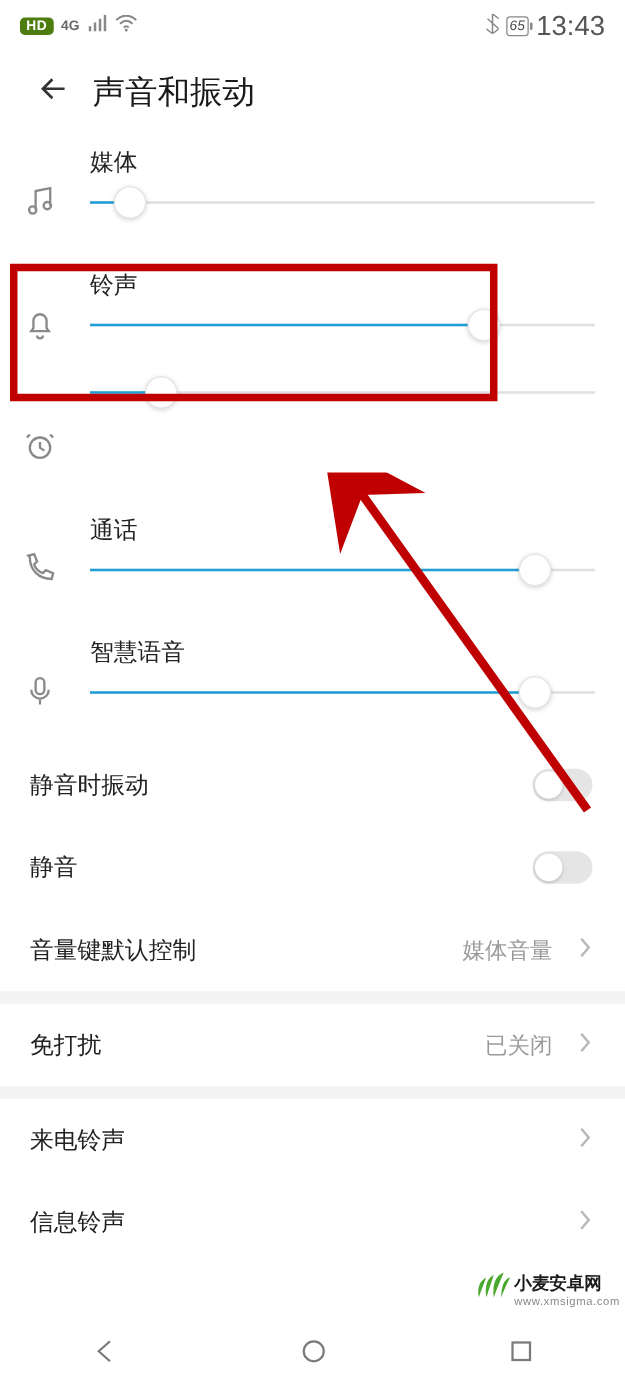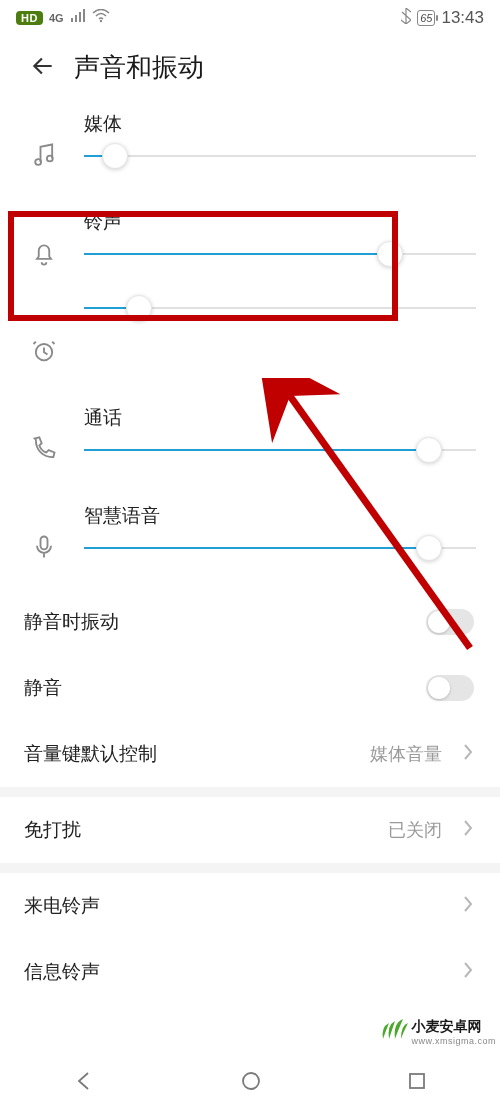--- a/index.html
+++ b/index.html
@@ -6,21 +6,21 @@
   html, body { width: 500px; height: 1111px; font-family: -apple-system, "PingFang SC", "Microsoft YaHei", sans-serif; background: #fff; color: #1a1a1a; overflow: hidden; position: relative; }
   .status-bar { display: flex; justify-content: space-between; align-items: center; padding: 8px 16px 4px 16px; font-size: 16px; color: #4a4a4a; }
   .status-left, .status-right { display: flex; align-items: center; gap: 6px; }
   .badge-hd { background: #4d7c0f; color: #fff; font-size: 11px; padding: 1px 5px; border-radius: 4px; font-weight: 600; letter-spacing: 0.5px; }
   .sig-4g { font-size: 11px; font-weight: 600; color: #666; }
   .battery-box { display: inline-flex; align-items: center; border: 1.5px solid #888; border-radius: 3px; padding: 1px 2px; font-size: 11px; position: relative; font-style: italic; }
   .battery-box::after { content:""; position:absolute; right:-4px; top:4px; width:2px; height:6px; background:#888; border-radius:1px; }
   .header { display: flex; align-items: center; gap: 18px; padding: 18px 20px 10px 30px; }
   .back-icon svg { width: 26px; height: 26px; stroke: #333; stroke-width: 2; fill: none; }
   .title { font-size: 26px; font-weight: 500; }
-  .sliders { padding: 0 24px 0 24px; }
+  .sliders { padding: 0 24px 0 12px; }
   .slider-row { display: flex; align-items: flex-start; gap: 20px; padding: 16px 0 24px 0; position: relative; }
   .slider-icon { width: 40px; flex: 0 0 40px; display: flex; justify-content: center; padding-top: 30px; color: #777; }
   .slider-icon svg { width: 28px; height: 28px; stroke: #8a8a8a; stroke-width: 1.6; fill: none; }
   .slider-body { flex: 1; }
   .slider-label { font-size: 19px; color: #222; margin-bottom: 18px; }
   .slider-track { position: relative; height: 2px; background: #e0e0e0; width: 100%; }
   .slider-fill { position: absolute; left: 0; top: 0; height: 2px; background: #1f9fd6; }
   .slider-thumb { position: absolute; top: 50%; width: 26px; height: 26px; background: #fff; border: 1px solid #e5e5e5; border-radius: 50%; box-shadow: 0 1px 4px rgba(0,0,0,0.18); transform: translate(-50%, -50%); }
   .highlight-box { position: absolute; border: 6px solid #c00000; pointer-events: none; }
   .arrow-svg { position: absolute; pointer-events: none; }
@@ -59,21 +59,21 @@
   </div>
   <div class="status-right">
     <span>
       <svg width="10" height="16" viewBox="0 0 10 16">
           <path d="M5 0v16l5-4-9-8m9 0l-5-4m0 16l-5-4" stroke="#888" stroke-width="1.2" fill="none"></path>
         </svg>
     </span>
     <span class="battery-box">
       <span>65</span>
     </span>
-    <span style="font-size:17px;color:#555;">13:43</span>
+    <span style="font-size:22px;color:#555;">13:43</span>
   </div>
 </div>
 
 <div class="header">
   <span class="back-icon">
     <svg viewBox="0 0 24 24">
         <path d="M20 12H4M11 5l-7 7 7 7"></path>
       </svg>
   </span>
   <span class="title">声音和振动</span>

